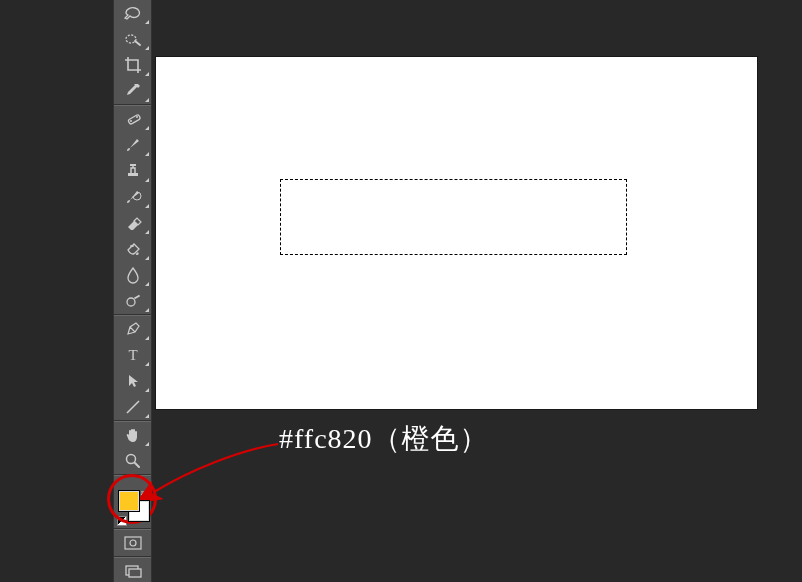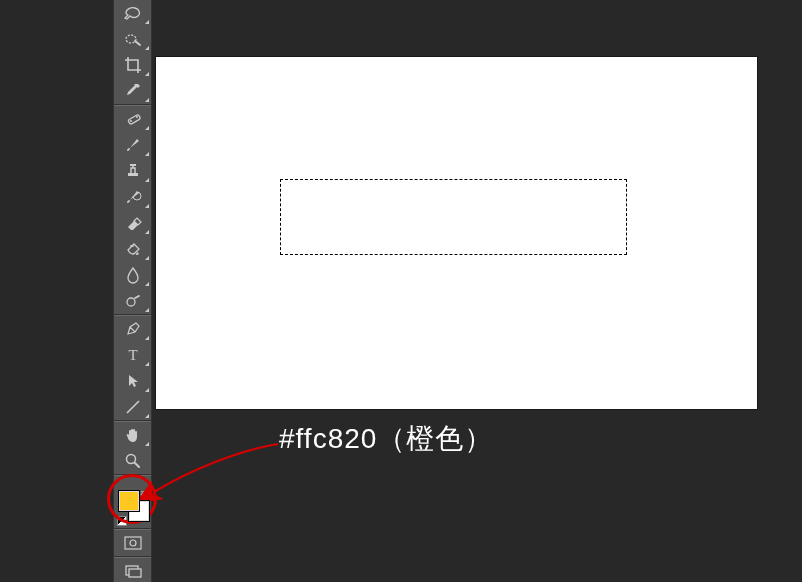--- a/index.html
+++ b/index.html
@@ -97,21 +97,21 @@
     height: 74px;
     border: 1px dashed #000;
     background: transparent;
   }
 
   .annotation-text {
     position: absolute;
     left: 279px;
     top: 420px;
     color: #ffffff;
-    font-family: Liberation Sans, sans-serif;
+    font-family: Liberation Serif, serif;
     font-size: 28px;
     letter-spacing: 1px;
     white-space: nowrap;
     text-align: right;
   }
 
   .arrow-svg {
     position: absolute;
     left: 140px;
     top: 440px;

